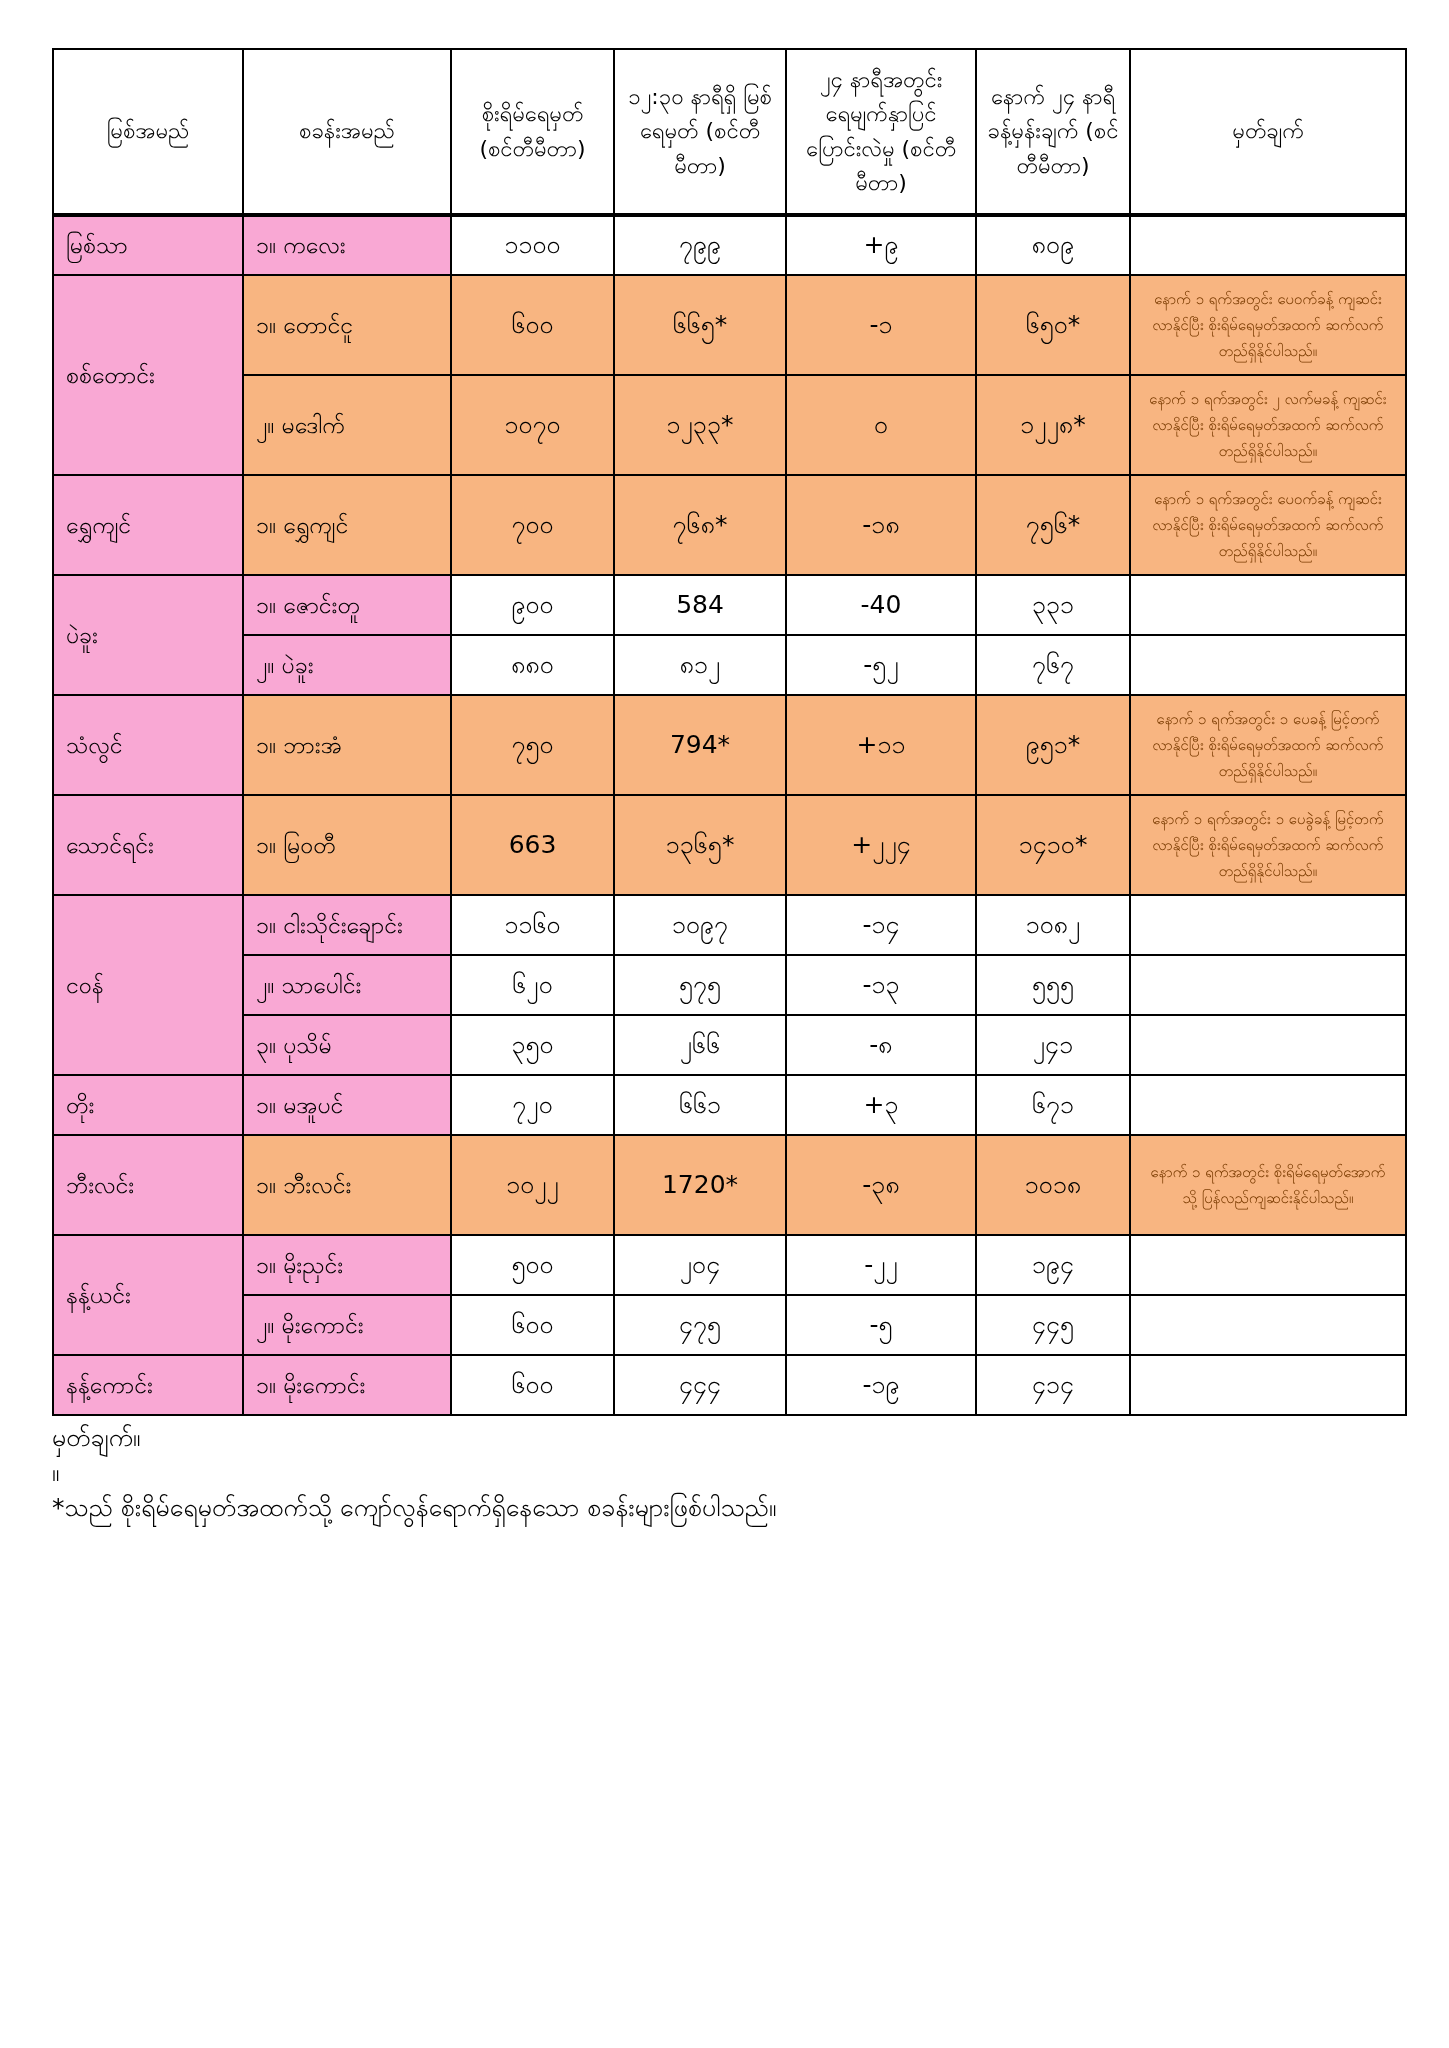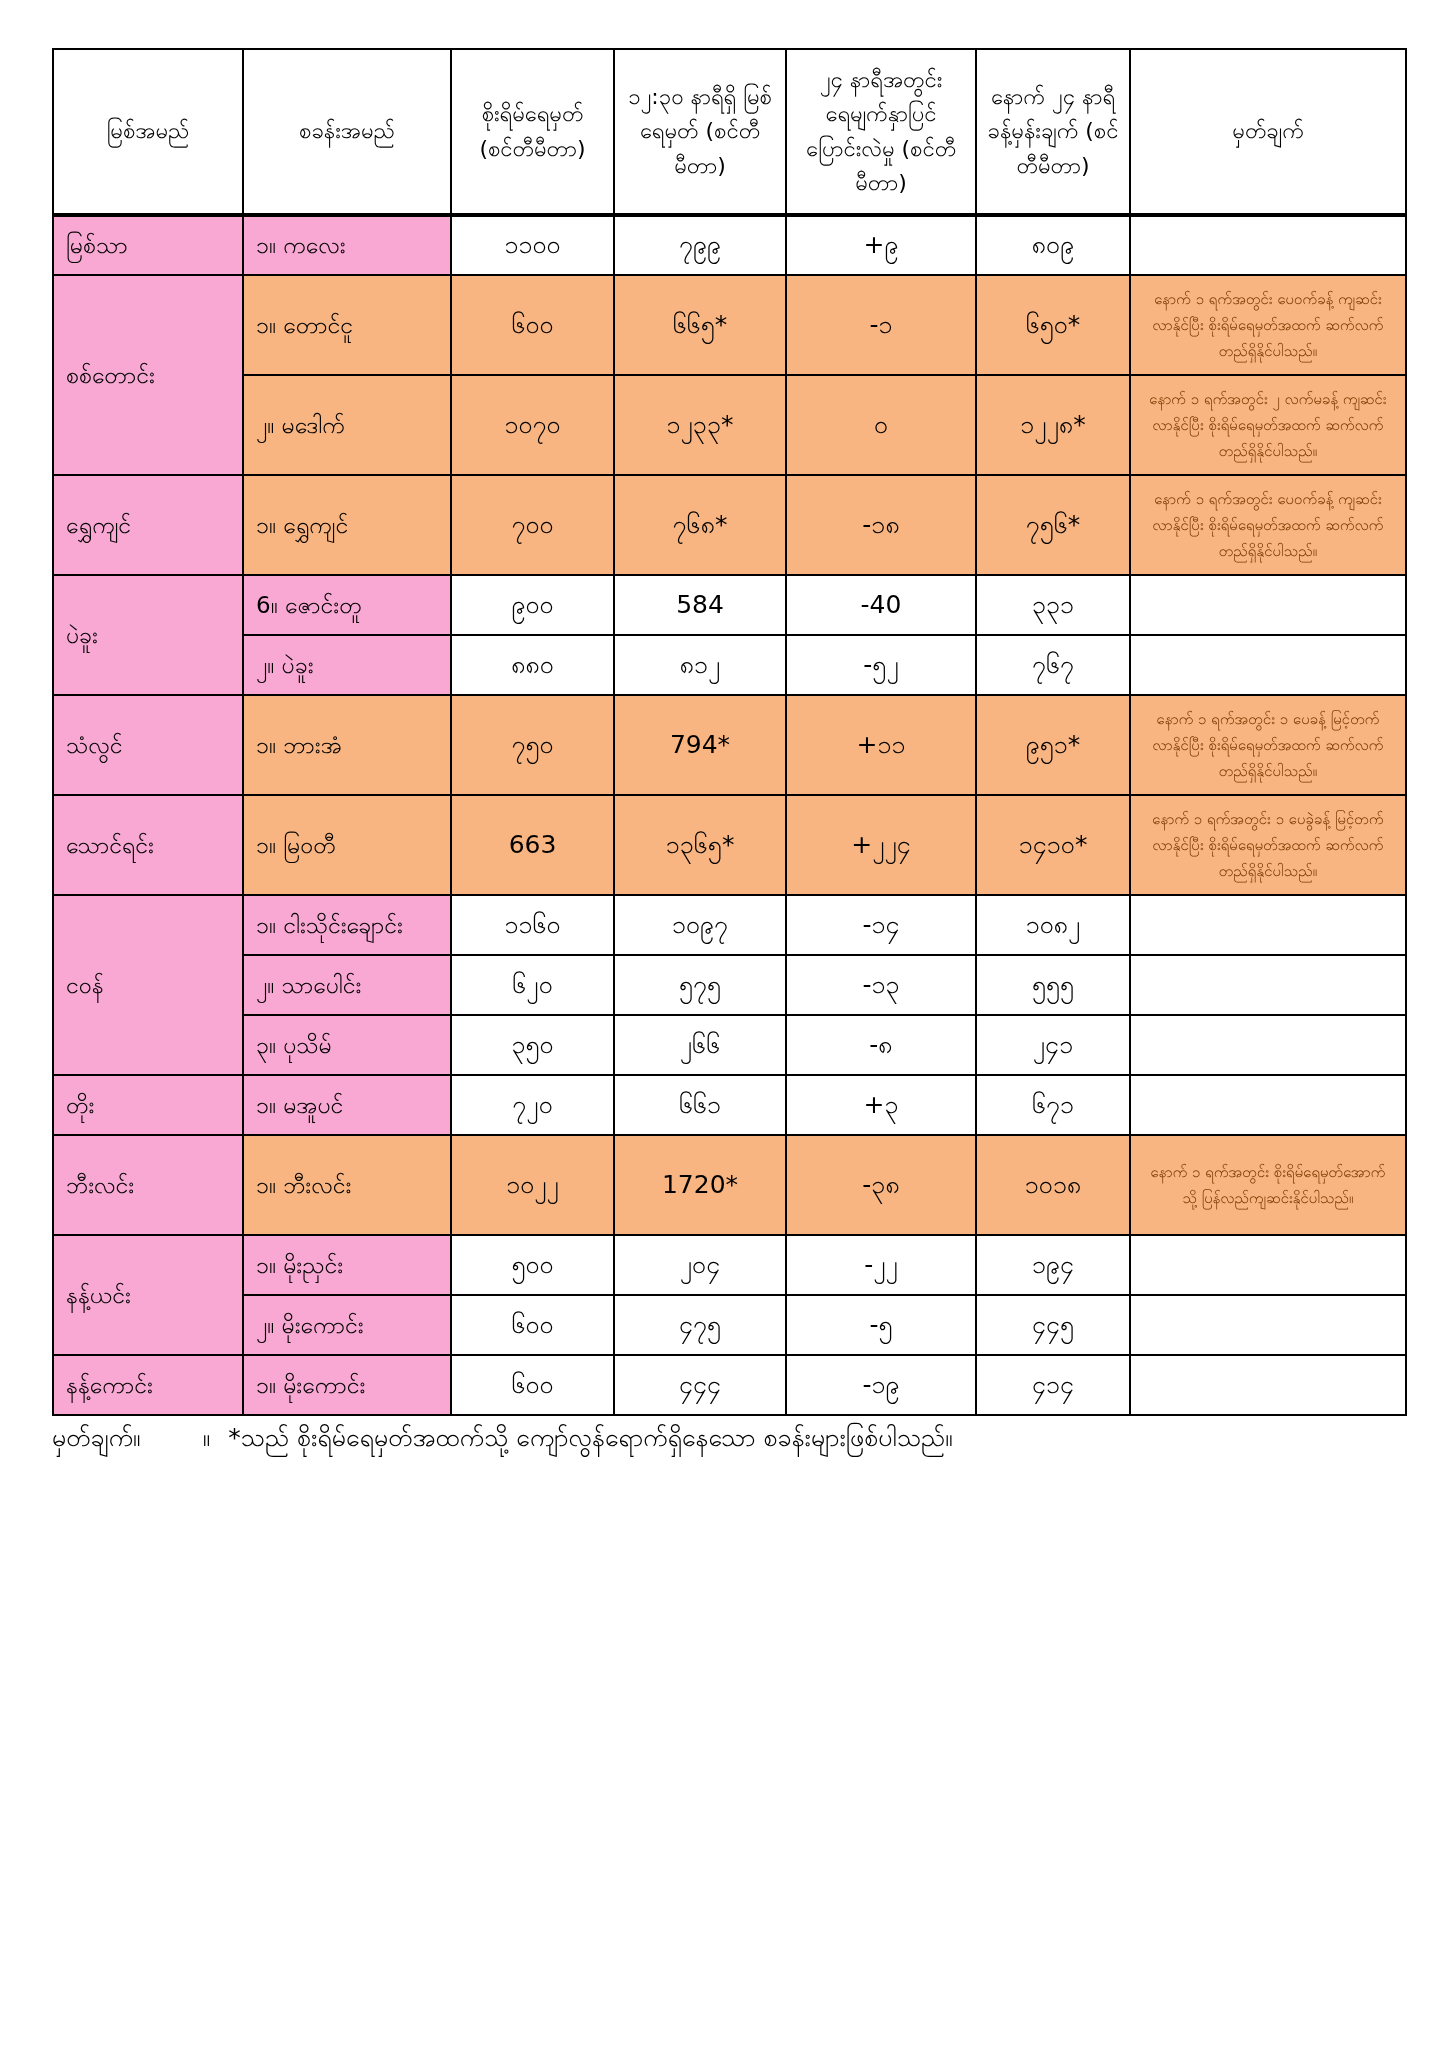--- a/index.html
+++ b/index.html
@@ -69,20 +69,21 @@
   td.hl { background: var(--hl); }
 
   .footnote {
     position: absolute; left: 52px; top: 1420px;
     width: 1340px;
     font-size: 25px;
     line-height: 1.4;
     display: flex;
     align-items: baseline;
     white-space: nowrap;
+    flex-direction: column;
   }
   .fn-label { margin-right: 62px; }
   .fn-sep   { margin-right: 18px; }
 </style>
 </head>
 <body>
 
 <div class="page">
 
   <table class="wl">
@@ -137,21 +138,21 @@
         <td class="river" rowspan="1">ရွှေကျင်</td>
         <td class="station hl">၁။ ရွှေကျင်</td>
         <td class="num hl">၇၀၀</td>
         <td class="num hl">၇၆၈*</td>
         <td class="num hl">-၁၈</td>
         <td class="num hl">၇၅၆*</td>
         <td class="remark hl">နောက် ၁ ရက်အတွင်း ပေဝက်ခန့် ကျဆင်းလာနိုင်ပြီး စိုးရိမ်ရေမှတ်အထက် ဆက်လက်တည်ရှိနိုင်ပါသည်။</td>
       </tr>
       <tr class="rs">
         <td class="river" rowspan="2">ပဲခူး</td>
-        <td class="station">6။ ဇောင်းတူ</td>
+        <td class="station">၁။ ဇောင်းတူ</td>
         <td class="num">၉၀၀</td>
         <td class="num">584</td>
         <td class="num">-40</td>
         <td class="num">၃၃၁</td>
         <td class="remark"></td>
       </tr>
       <tr class="rs">
         <td class="station">၂။ ပဲခူး</td>
         <td class="num">၈၈၀</td>
         <td class="num">၈၁၂</td>

